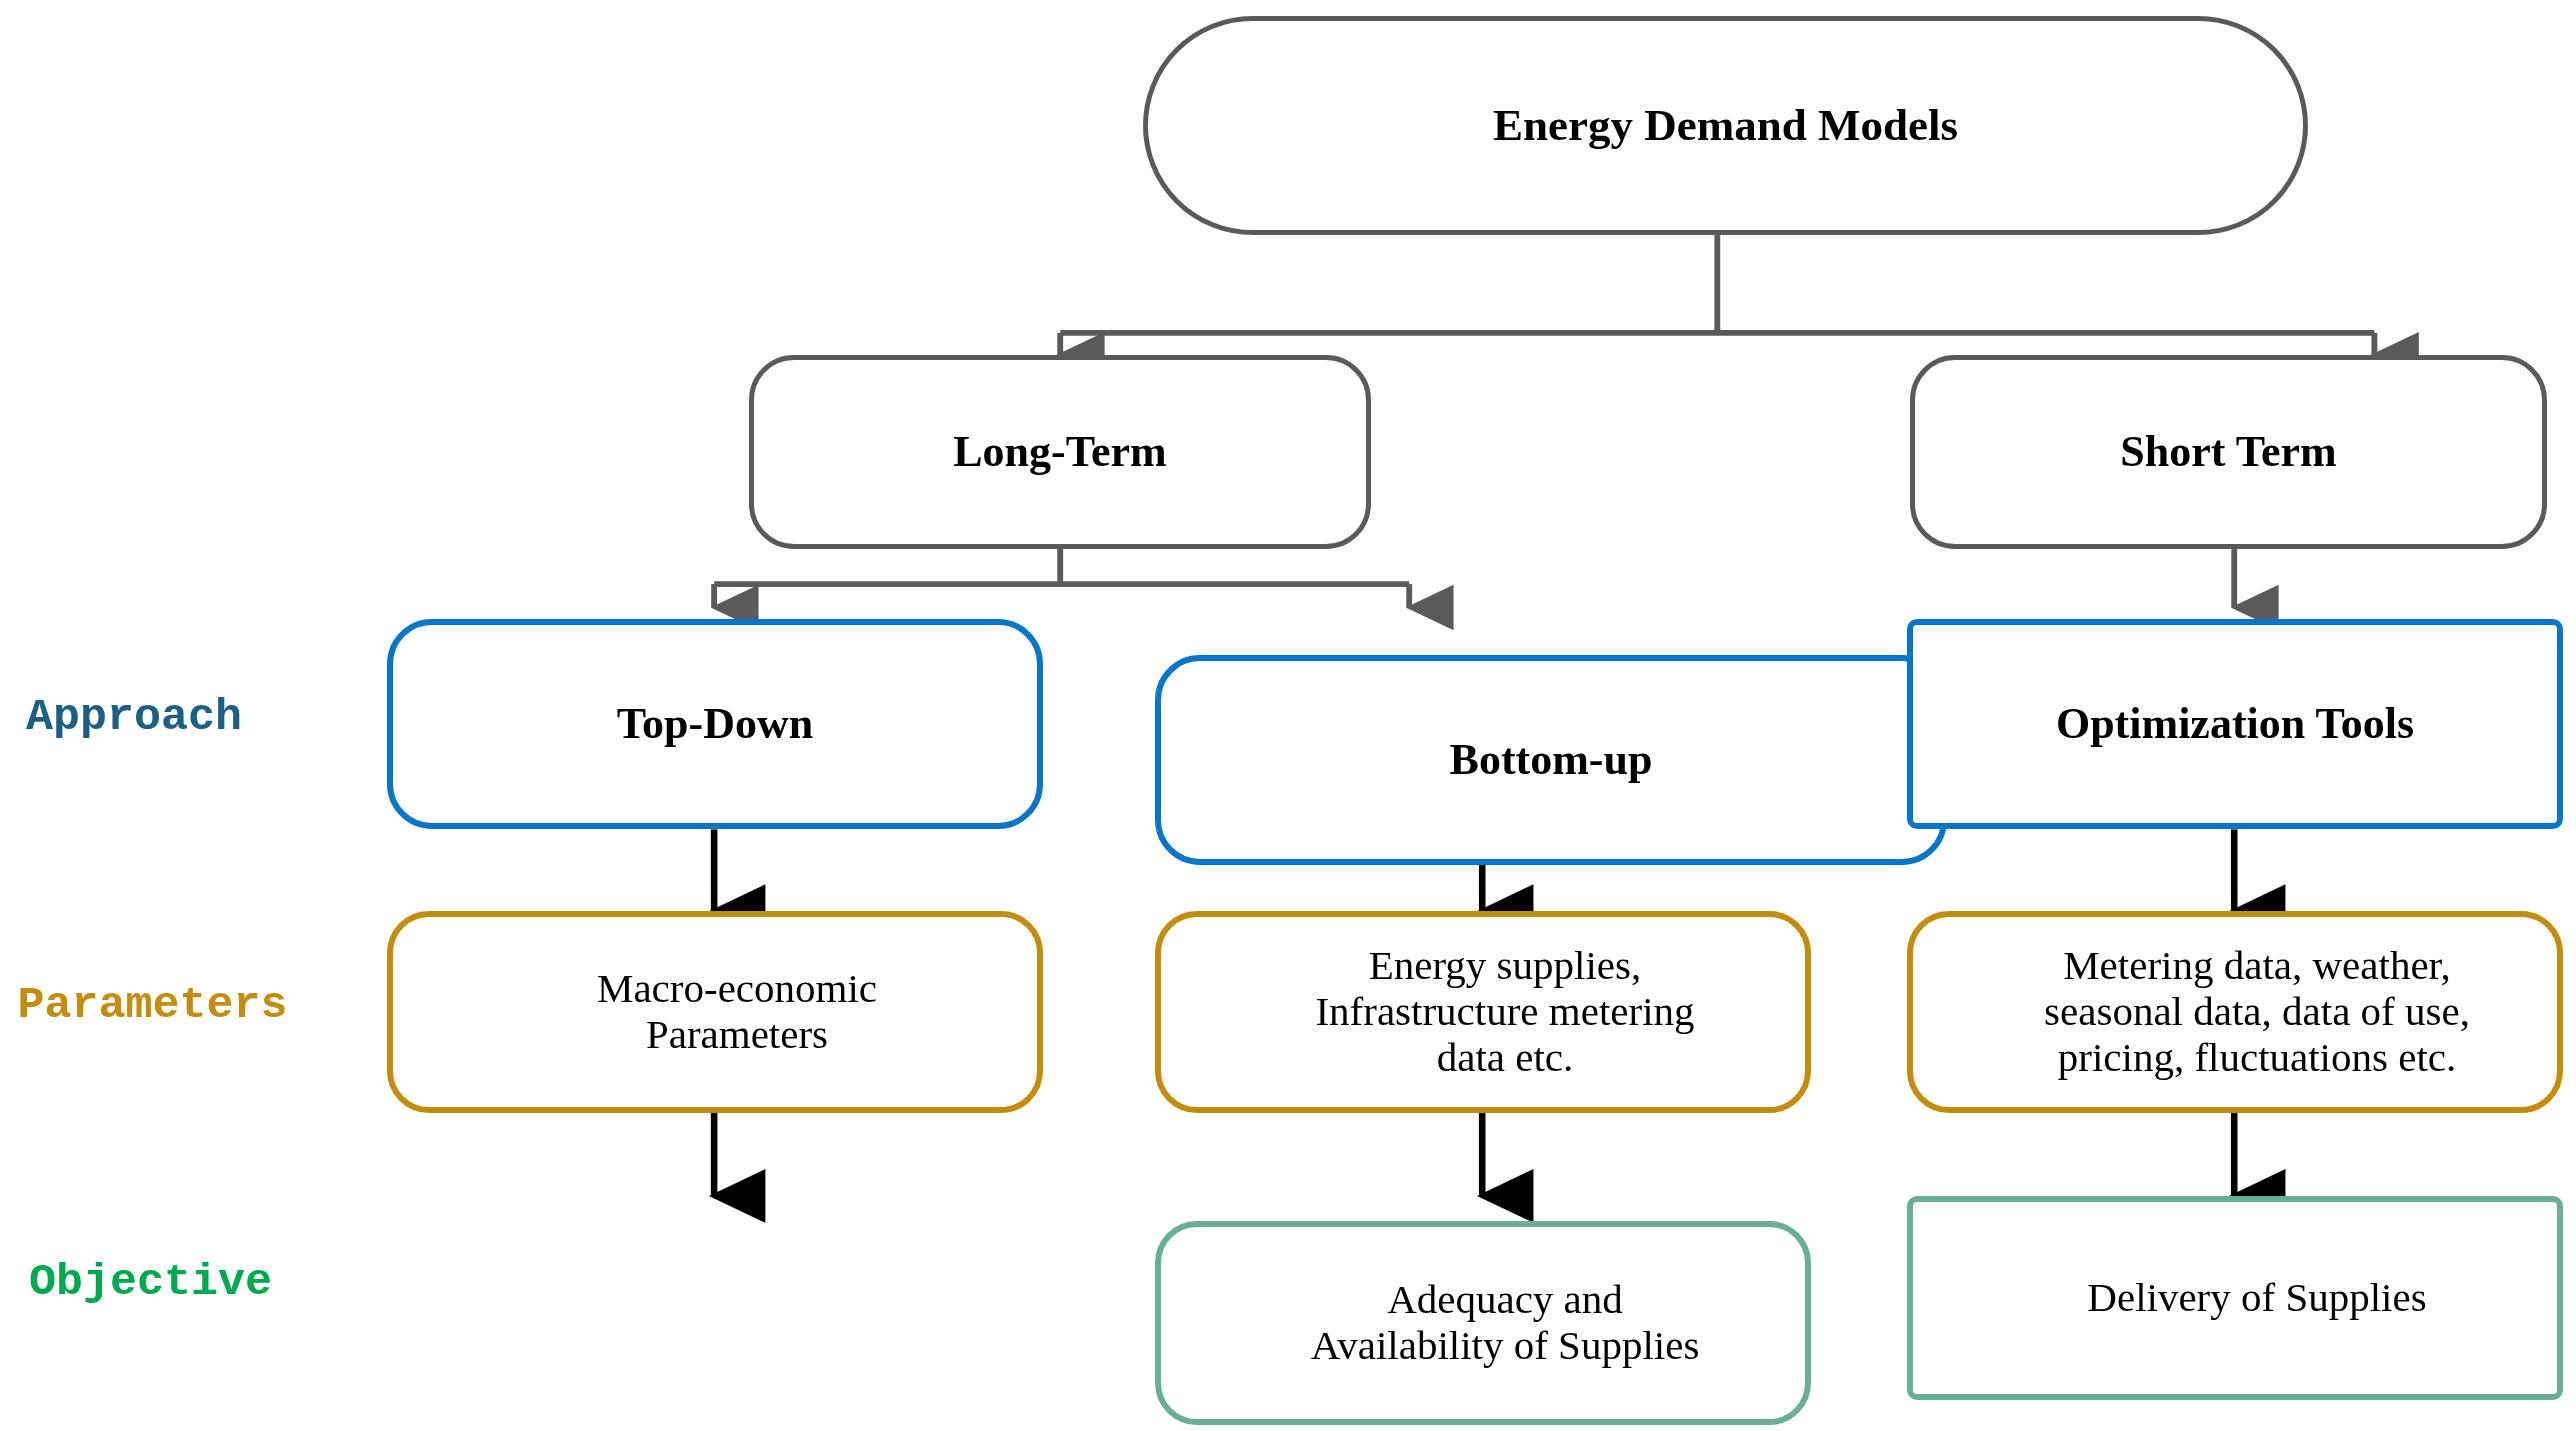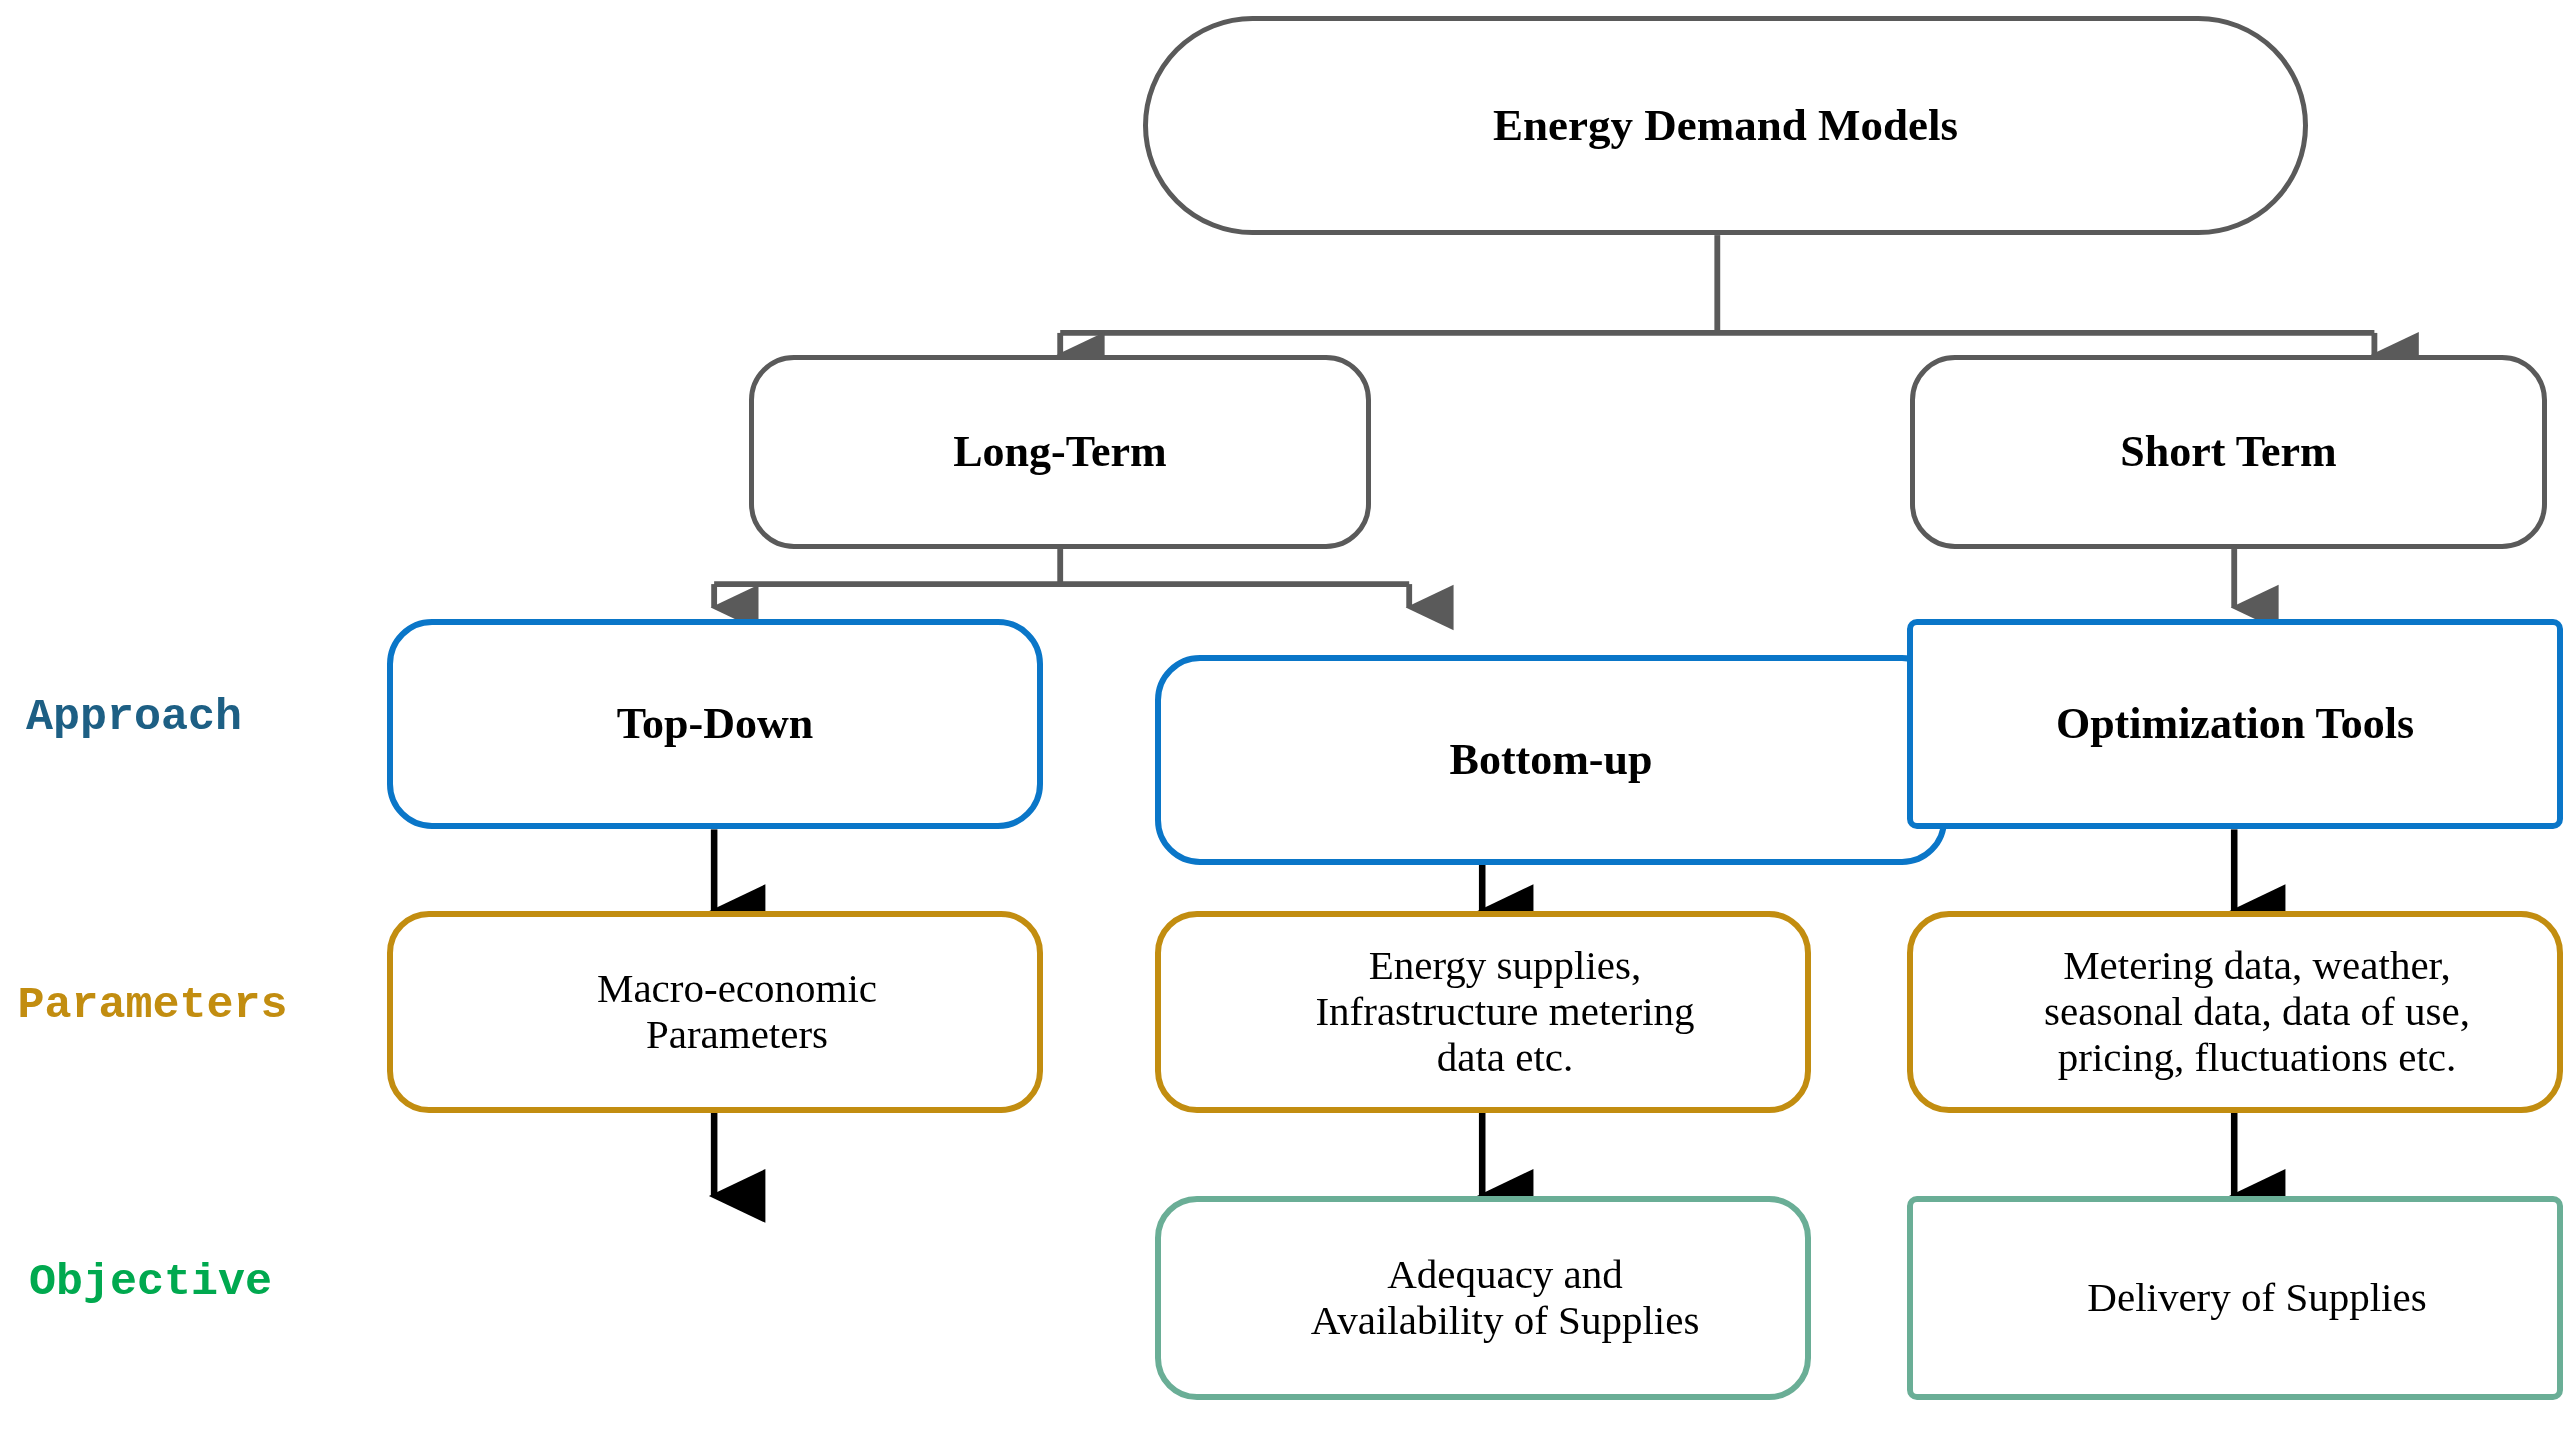--- a/index.html
+++ b/index.html
@@ -165,21 +165,21 @@
 
   <div class="node node-orange plain-title" style="left:1907px; top:911px; width:656px; height:202px; border-radius:42px; font-size:41px;">
     <span>
       <span>Metering data, weather,</span><br>
       <span>seasonal data, data of use,</span><br>
       <span>pricing, fluctuations etc.</span>
     </span>
   </div>
 
 
-  <div class="node node-green plain-title" style="left:1155px; top:1196px; width:656px; height:204px; border-radius:42px; font-size:41px;">
+  <div class="node node-green plain-title" style="left:1155px; top:1221px; width:656px; height:204px; border-radius:42px; font-size:41px;">
     <span>
       <span>Adequacy and</span><br>
       <span>Availability of Supplies</span>
     </span>
   </div>
 
   <div class="node node-green plain-title" style="left:1907px; top:1196px; width:656px; height:204px; border-radius:10px; font-size:41px;">
     <span>
       <span>Delivery of Supplies</span>
     </span>

